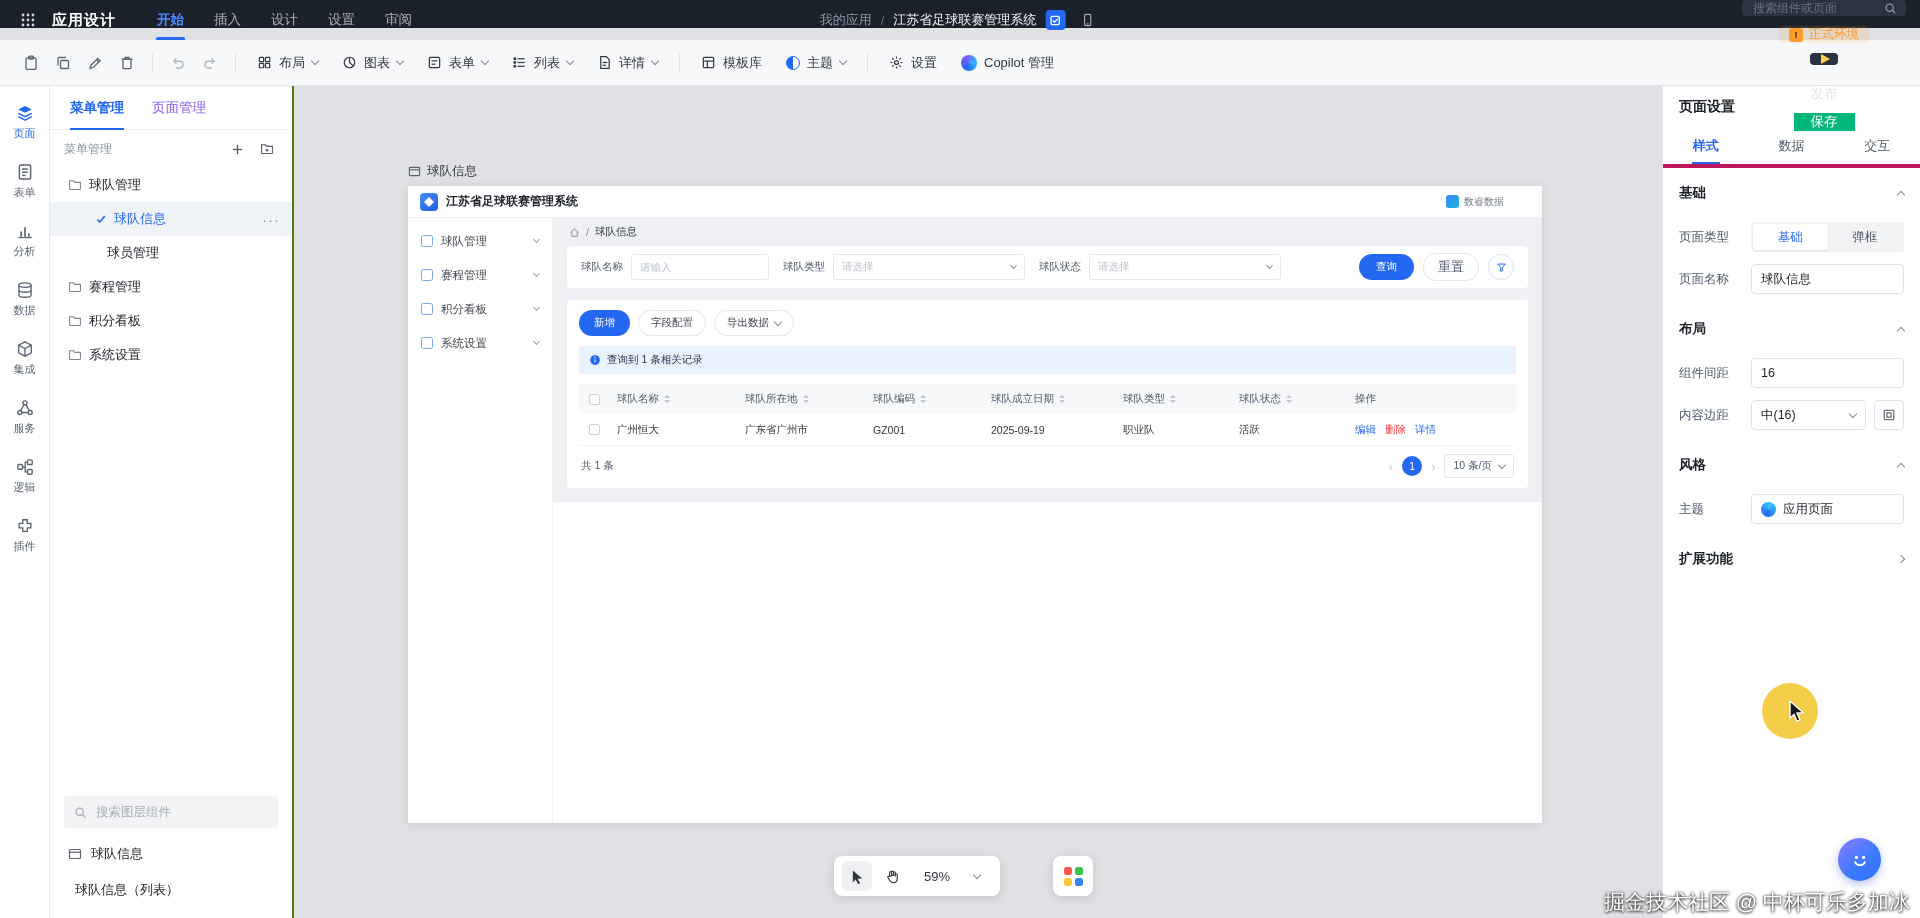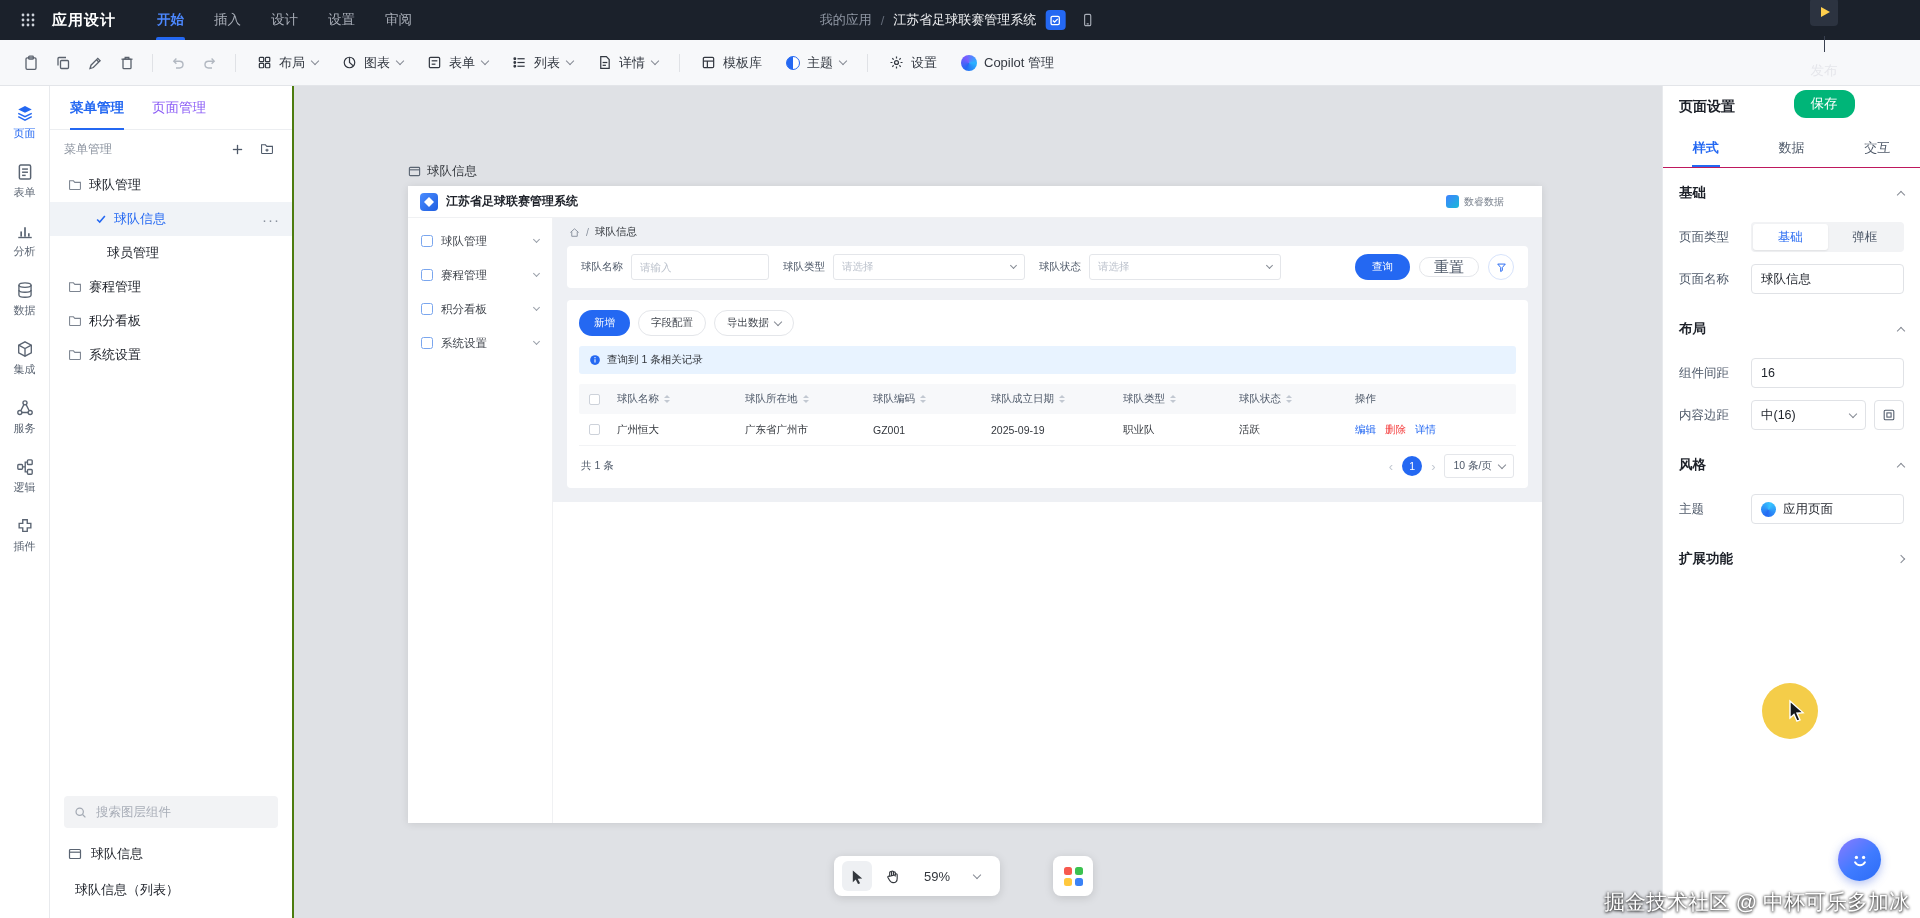--- a/index.html
+++ b/index.html
@@ -6,22 +6,22 @@
   body{width:1920px;height:918px;position:relative;overflow:hidden;background:#dfe1e5;
        font-family:"Liberation Sans","DejaVu Sans",sans-serif;-webkit-font-smoothing:antialiased;}
   *{box-sizing:border-box;}
   svg{display:block;}
   .chev{width:6px;height:6px;border-right:1.4px solid #868b94;border-bottom:1.4px solid #868b94;
         transform:rotate(45deg);display:inline-block;margin-top:-3px;flex:none;}
   .chev.up{transform:rotate(225deg);margin-top:3px;}
   .chev.right{transform:rotate(-45deg);margin-top:0;}
 
   
-  .topbar{position:absolute;top:0;left:0;width:1920px;height:40px;background:#1b212b;display:flex;
-          align-items:center;padding:0 14px;gap:2px;color:#fff;z-index:40;}
+  .topbar{position:absolute;top:0;left:0;width:1920px;height:28px;background:#1b212b;display:flex;
+          padding:0 14px;gap:2px;color:#fff;z-index:40;}
   .tb-left{display:flex;align-items:center;gap:10px;height:40px;}
   .apps-btn{width:28px;height:28px;display:flex;align-items:center;justify-content:center;color:#cdd2da;cursor:pointer;}
   .app-title{font-size:15px;font-weight:700;letter-spacing:1px;}
   .tb-menus{display:flex;align-items:center;margin-left:16px;height:40px;}
   .tb-menu{position:relative;height:40px;display:flex;align-items:center;padding:0 15px;font-size:13.5px;color:#a9aeb8;cursor:pointer;}
   .tb-menu.active{color:#4c88ff;font-weight:700;}
   .tb-menu.active::after{content:"";position:absolute;left:14px;right:14px;bottom:0;height:3px;background:#2468f2;border-radius:2px 2px 0 0;}
   .tb-center{position:absolute;left:50%;top:0;height:40px;transform:translateX(-50%);display:flex;align-items:center;gap:9px;font-size:13px;white-space:nowrap;}
   .crumb-prefix{color:#8f96a3;cursor:pointer;}
   .crumb-sep{color:#626a77;}
@@ -31,21 +31,21 @@
   .tb-right{margin-left:auto;display:flex;align-items:center;gap:10px;flex-direction:column;}
   .tb-search{display:flex;align-items:center;height:28px;background:#2c3340;border-radius:4px;padding:0 9px;width:164px;color:#8f96a3;gap:6px;}
   .tb-search input{flex:1;min-width:0;background:transparent;border:none;outline:none;color:#e5e6eb;font-size:12px;}
   .tb-search input::placeholder{color:#69707e;}
   .env-badge{display:flex;align-items:center;gap:6px;height:28px;padding:0 10px;border-radius:4px;background:rgba(255,154,46,.14);color:#ff9a2e;font-size:12.5px;cursor:pointer;}
   .env-ico{width:14px;height:14px;border-radius:3px;background:#ff9a2e;color:#1b212b;font-size:9px;font-weight:700;display:flex;align-items:center;justify-content:center;}
   .play-btn{width:28px;height:28px;border-radius:4px;background:#2c3340;border:none;display:flex;align-items:center;justify-content:center;cursor:pointer;}
   .play-tri{width:0;height:0;border-left:9px solid #ffcf4d;border-top:5.5px solid transparent;border-bottom:5.5px solid transparent;margin-left:2px;}
   .tb-div{width:1px;height:16px;background:#3a4150;}
   .publish-btn{background:transparent;border:none;color:#e5e6eb;font-size:13.5px;cursor:pointer;padding:0 6px;font-family:inherit;}
-  .save-btn{height:28px;padding:0 17px;background:#00b578;color:#fff;border:none;border-radius:12px;font-size:13.5px;cursor:pointer;font-family:inherit;}
+  .save-btn{height:28px;padding:0 17px;background:#00b578;color:#fff;border:none;border-radius:0;font-size:13.5px;cursor:pointer;font-family:inherit;}
 
   
   .toolbar{position:absolute;top:40px;left:0;width:1920px;height:46px;background:#f7f8fa;border-bottom:1px solid #e3e5e9;
            display:flex;align-items:center;padding:0 16px;gap:2px;color:#525861;z-index:30;}
   .tbtn{height:30px;min-width:30px;display:flex;align-items:center;justify-content:center;border-radius:4px;cursor:pointer;padding:0 6px;color:#5b626d;}
   .tbtn.dim{color:#b2b8c1;}
   .tdrop{height:30px;display:flex;align-items:center;gap:7px;padding:0 11px;border-radius:4px;cursor:pointer;font-size:13px;color:#333841;white-space:nowrap;}
   .tsep{width:1px;height:18px;background:#e0e2e6;margin:0 8px;flex:none;}
   .theme-ico{width:14px;height:14px;border-radius:50%;border:1.4px solid #2468f2;background:linear-gradient(90deg,#2468f2 50%,#fff 50%);flex:none;}
   .copilot-ico{width:16px;height:16px;border-radius:50%;background:conic-gradient(from 210deg,#2468f2,#7b5cff,#2bb3ff,#2468f2);flex:none;}
@@ -99,21 +99,21 @@
   .pv-cards{padding:0 14px;}
   .pv-filter{background:#fff;border-radius:4px;height:42px;display:flex;align-items:center;padding:0 14px;gap:14px;}
   .pv-fgroup{display:flex;align-items:center;gap:8px;}
   .pv-flabel{font-size:10.5px;color:#4e5969;flex:none;}
   .pv-finput{height:26px;border:1px solid #e4e6ea;border-radius:3px;padding:0 8px;font-size:10.5px;color:#1d2129;outline:none;width:138px;background:#fff;font-family:inherit;}
   .pv-finput::placeholder{color:#bdc3cd;}
   .pv-fselect{height:26px;border:1px solid #e4e6ea;border-radius:3px;padding:0 8px;display:flex;align-items:center;font-size:10.5px;color:#bdc3cd;width:192px;cursor:pointer;gap:6px;}
   .pv-fselect .chev{margin-left:auto;width:5px;height:5px;}
   .pv-fbtns{margin-left:auto;display:flex;align-items:center;gap:9px;}
   .pv-btn-query{height:26px;padding:0 17px;border-radius:13px;background:#2468f2;color:#fff;font-size:10.5px;border:none;cursor:pointer;font-family:inherit;}
-  .pv-btn-reset{height:20px;padding:0 14px;border-radius:13px;background:#fff;color:#4e5969;font-size:15px;border:1px solid #e4e6ea;cursor:pointer;font-family:inherit;}
+  .pv-btn-reset{height:28px;padding:0 14px;border-radius:13px;background:#fff;color:#4e5969;font-size:13px;border:1px solid #e4e6ea;cursor:pointer;font-family:inherit;}
   .pv-funnel{width:26px;height:26px;border-radius:50%;border:1px solid #d7e3fb;display:flex;align-items:center;justify-content:center;color:#2468f2;cursor:pointer;background:#fff;}
   .pv-table-card{margin-top:12px;background:#fff;border-radius:4px;padding:10px 12px;}
   .pv-actions{display:flex;align-items:center;gap:8px;}
   .pv-btn-add{height:26px;padding:0 15px;border-radius:13px;background:#2468f2;color:#fff;font-size:10.5px;border:none;cursor:pointer;font-family:inherit;}
   .pv-btn-ghost{height:26px;padding:0 12px;border-radius:13px;background:#fff;color:#42474f;font-size:10.5px;border:1px solid #e4e6ea;cursor:pointer;display:flex;align-items:center;gap:6px;font-family:inherit;}
   .pv-info{margin-top:10px;height:28px;background:#e8f3ff;border-radius:3px;display:flex;align-items:center;gap:6px;padding:0 10px;font-size:10.5px;color:#33373d;}
   .pv-grid{display:grid;grid-template-columns:30px 128px 128px 118px 132px 116px 116px 1fr;align-items:center;}
   .pv-thead{margin-top:10px;height:30px;background:#f7f8fa;font-size:10.5px;color:#4e5969;border-radius:2px;}
   .pv-th{display:flex;align-items:center;padding:0 8px;gap:3px;white-space:nowrap;}
   .pv-trow{height:32px;font-size:10.5px;color:#33373d;border-bottom:1px solid #f2f3f5;}
@@ -139,21 +139,21 @@
   .zb-btn.active{background:#eef0f3;}
   .zb-zoom{display:flex;align-items:center;gap:24px;padding:0 12px;font-size:13px;color:#33373d;cursor:pointer;}
   .compbtn{position:absolute;left:1053px;top:856px;width:40px;height:40px;background:#fff;border-radius:8px;box-shadow:0 2px 10px rgba(0,0,0,.13);
            display:flex;align-items:center;justify-content:center;cursor:pointer;z-index:35;}
   .dots4{display:grid;grid-template-columns:8px 8px;gap:3px;}
   .dots4 i{width:8px;height:8px;border-radius:2.5px;display:block;}
 
   
   .rpanel{position:absolute;top:86px;right:0;bottom:0;width:258px;background:#fff;border-left:1px solid #e8eaed;display:flex;flex-direction:column;z-index:20;overflow:hidden;}
   .rp-title{height:42px;display:flex;align-items:center;padding:0 16px;font-size:14px;font-weight:700;color:#1d2129;flex:none;}
-  .rp-tabs{display:flex;height:40px;border-bottom:1px solid #be185d;flex:none;text-align:center;}
+  .rp-tabs{display:flex;height:40px;border-bottom:4px solid #be185d;flex:none;text-align:center;}
   .rp-tab{flex:1;display:flex;align-items:center;justify-content:center;font-size:13px;color:#4e5969;cursor:pointer;position:relative;}
   .rp-tab.active{color:#2468f2;font-weight:700;}
   .rp-tab.active::after{content:"";position:absolute;left:50%;transform:translateX(-50%);bottom:0;width:28px;height:2px;background:#2468f2;}
   .rp-body{flex:1;overflow:hidden;padding:2px 16px 0;}
   .rp-sechead{height:46px;display:flex;align-items:center;justify-content:space-between;font-size:13.5px;font-weight:700;color:#1d2129;cursor:pointer;}
   .rp-row{display:flex;align-items:center;min-height:42px;gap:10px;}
   .rp-label{width:62px;flex:none;font-size:12.5px;color:#4e5969;}
   .rp-control{flex:1;display:flex;align-items:center;gap:8px;min-width:0;}
   .seg{flex:1;display:flex;background:#f2f3f5;border-radius:4px;padding:2px;height:30px;}
   .seg-opt{flex:1;display:flex;align-items:center;justify-content:center;font-size:12.5px;color:#4e5969;border-radius:3px;cursor:pointer;}

